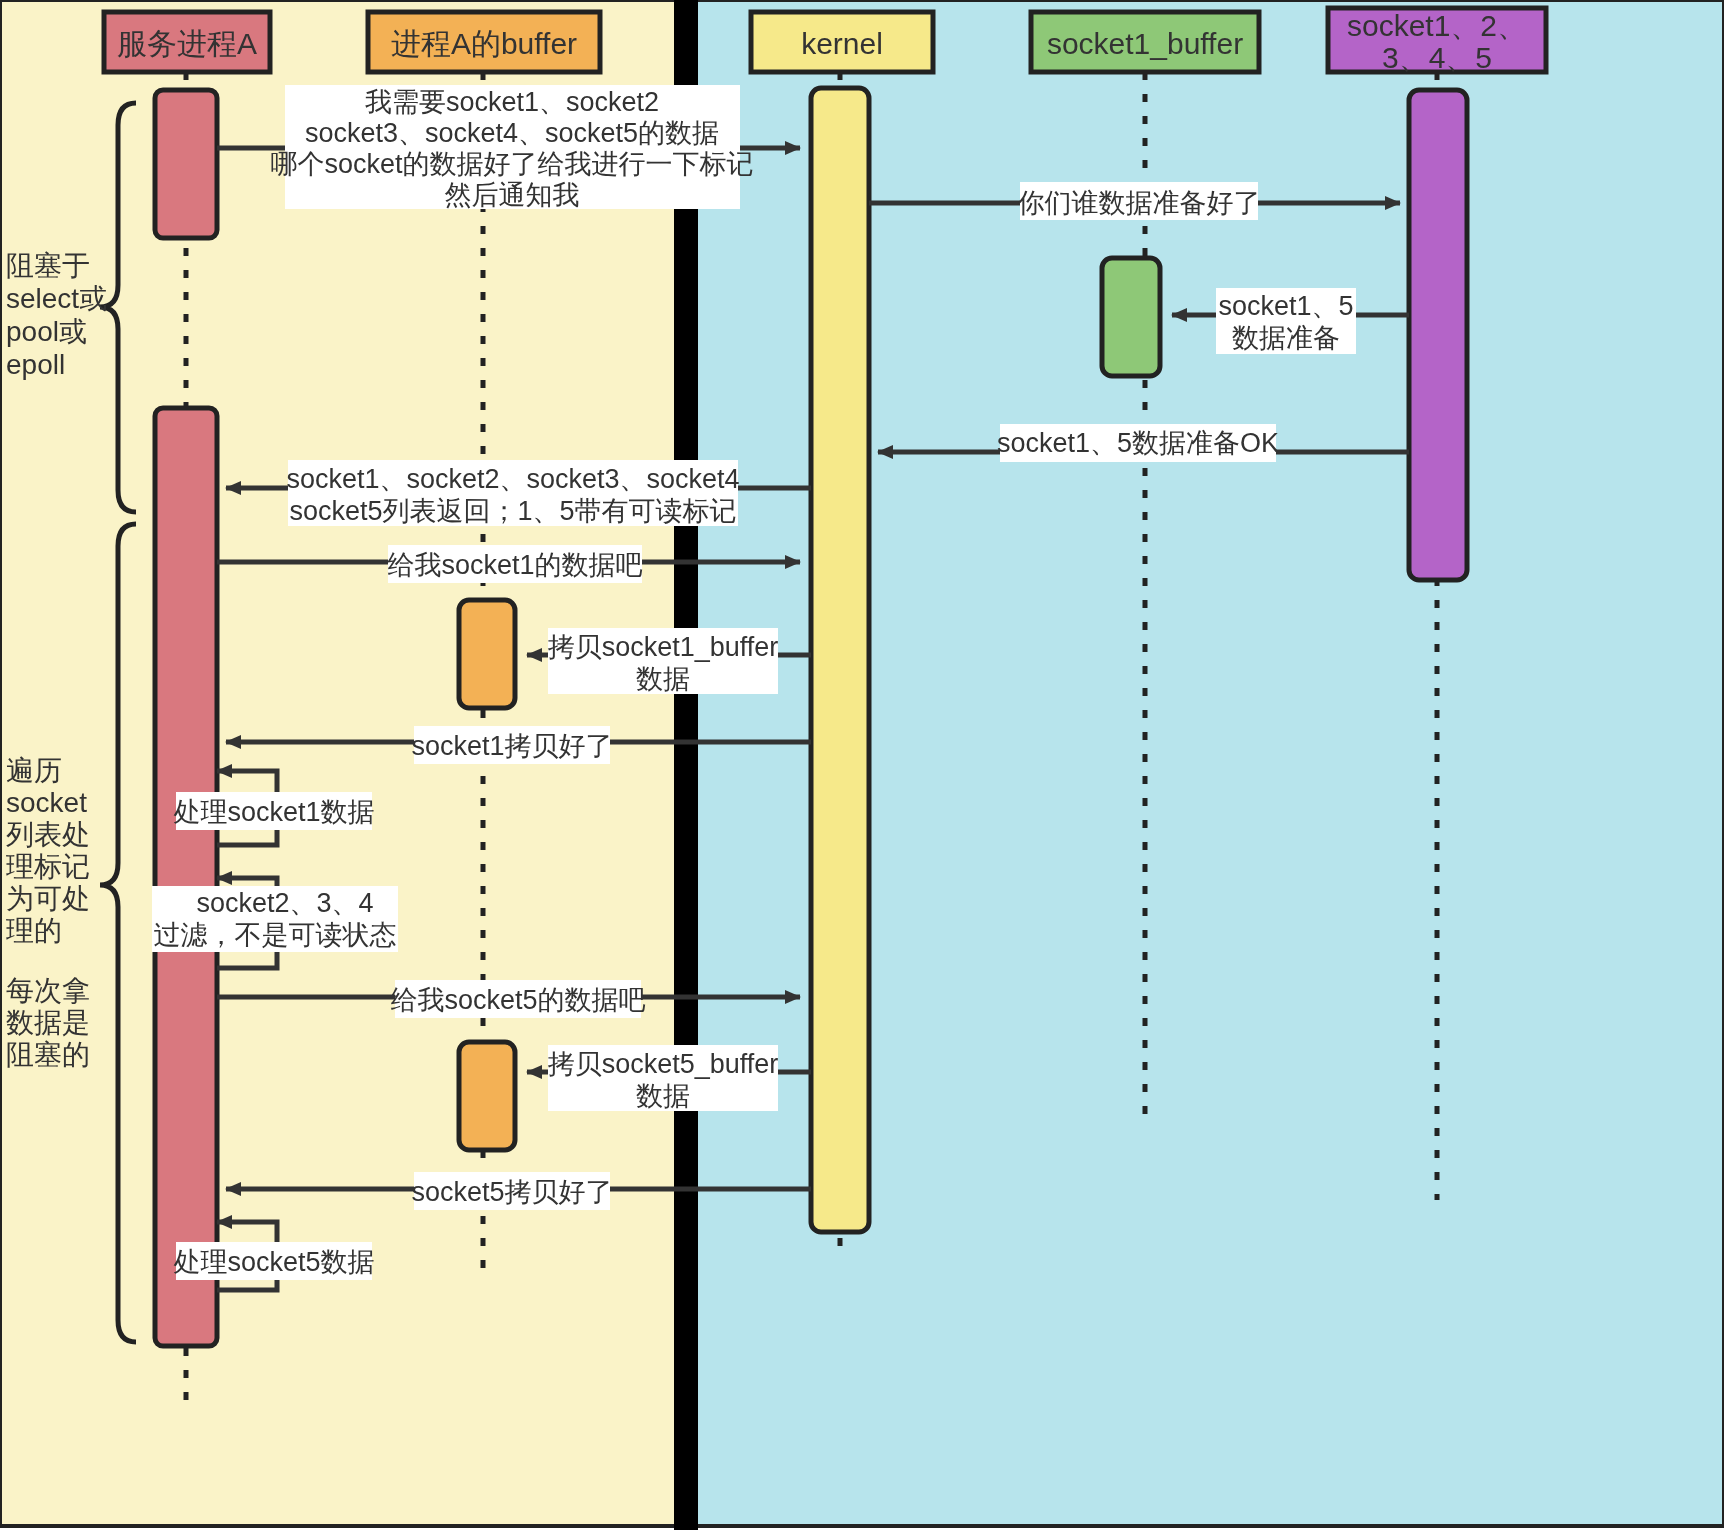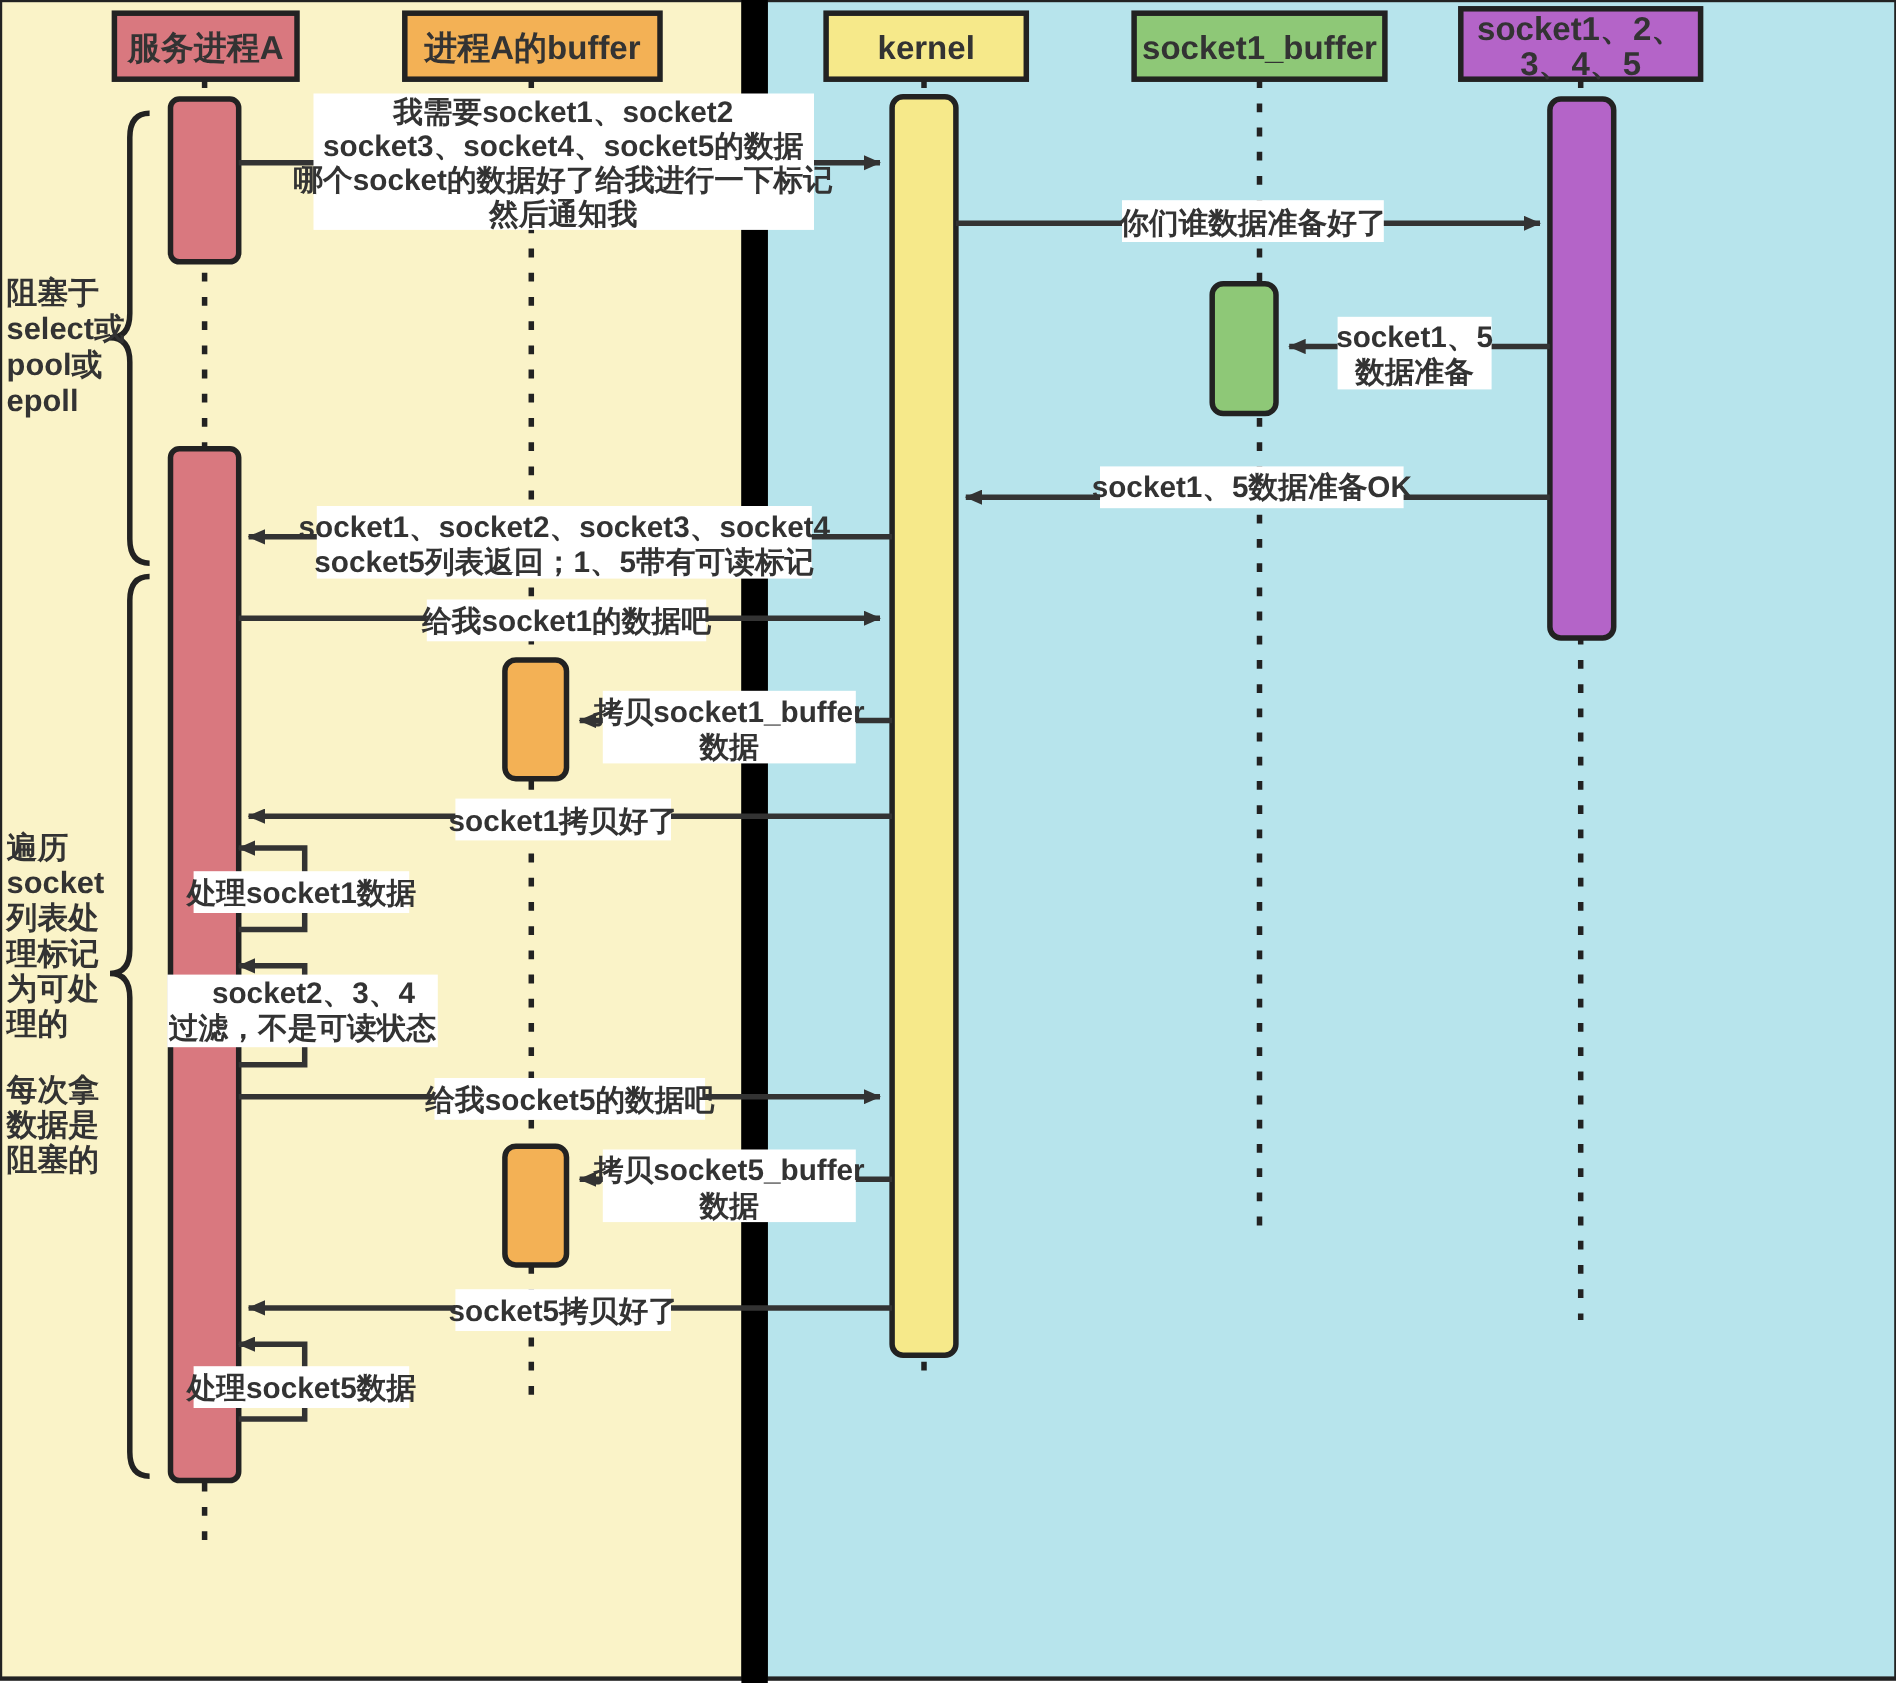--- a/index.html
+++ b/index.html
@@ -1,17 +1,17 @@
 <!DOCTYPE html>
 <html><head>
 <meta charset="utf-8">
 <style>
   html,body{margin:0;padding:0;background:#ffffff;}
   body{font-family:"Liberation Sans","DejaVu Sans",sans-serif;}
-  #stage{position:relative;width:1724px;height:1530px;overflow:hidden;font-weight:bold;}
+  #stage{position:relative;width:1724px;height:1530px;overflow:hidden;}
   svg#diagram{position:absolute;left:0;top:0;width:1724px;height:1530px;}
   .lbl{font-family:"Liberation Sans","DejaVu Sans",sans-serif;fill:#333333;}
   .hdr{font-size:30px;}
   .msg{font-size:27px;}
   .side{font-size:28px;}
 </style>
 </head>
 <body>
 
 <div id="stage">

